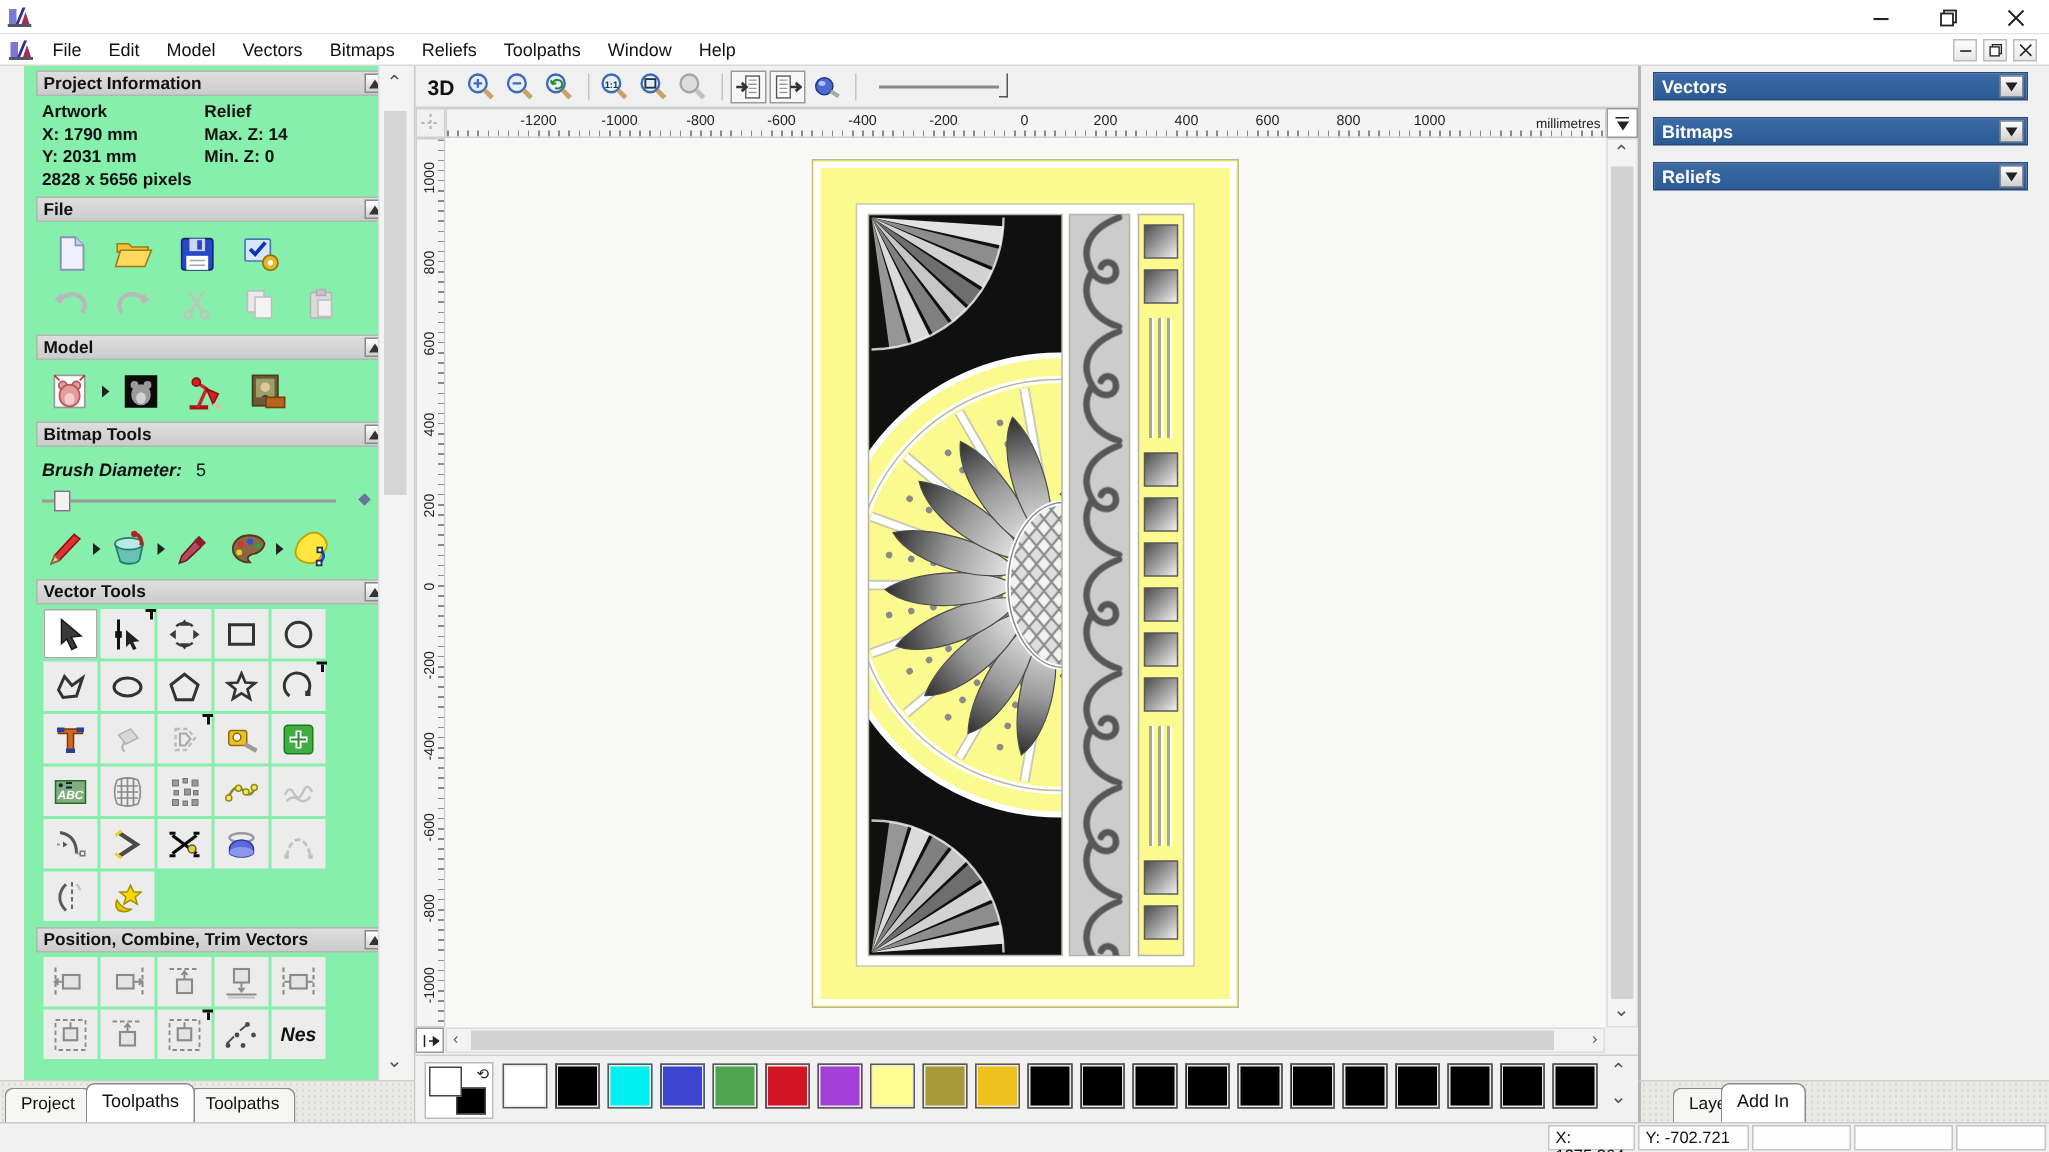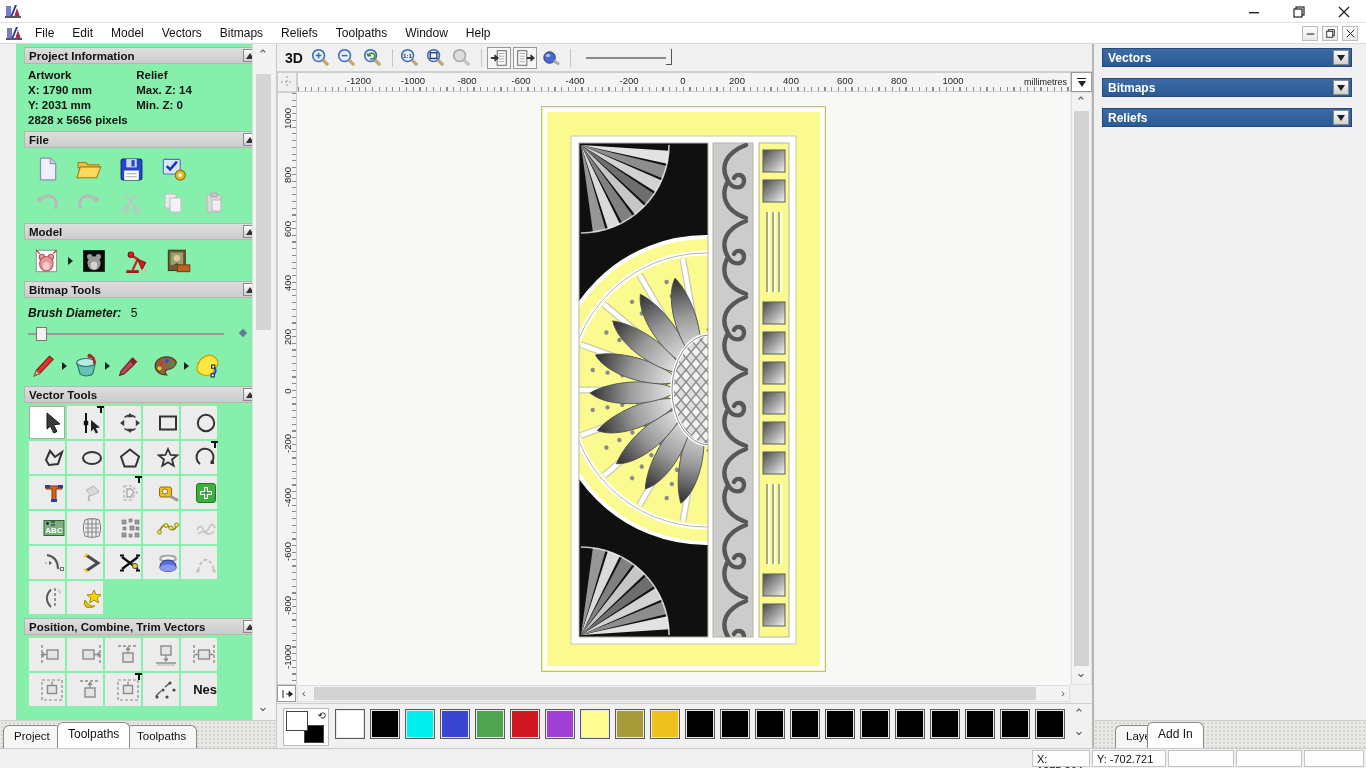--- a/index.html
+++ b/index.html
@@ -25,21 +25,21 @@
   .roll { position:absolute; right:2px; top:1px; width:14px; height:13px; border:1px solid #8a8a8a; background:linear-gradient(#ffffff,#cfcfcf); display:flex; align-items:center; justify-content:center; }
   .tri-up { width:0; height:0; border-left:4px solid transparent; border-right:4px solid transparent; border-bottom:6px solid #333; }
   .info { padding:2px 0 0 12px; font-size:11.5px; line-height:15px;font-weight:bold; }
   .info .col { display:inline-block; vertical-align:top; }
   .info b { font-size:11.5px; }
   .icorow { padding:4px 0 2px 14px; display:flex; align-items:center; }
   .ic { width:34px; height:30px; display:flex; align-items:center; justify-content:center; position:relative; margin-right:8px; }
   .ic svg { display:block; }
   .fly { width:0; height:0; border-top:4px solid transparent; border-bottom:4px solid transparent; border-left:5px solid #222; margin:0 4px 0 -4px; }
   .grid5 { display:grid; grid-template-columns:repeat(5,38px); grid-auto-rows:35px; padding-left:12px; }
-  .cell { width:36px; height:33px; background:#ececec; margin:1px; display:flex; align-items:center; justify-content:flex-end; position:relative; }
+  .cell { width:36px; height:33px; background:#ececec; margin:1px; display:flex; align-items:center; justify-content:center; position:relative;font-style:italic; }
   .cell.active { background:#ffffff; border:1px solid #aaa; box-shadow:1px 1px 0 #fff inset; }
   .pin { position:absolute; top:0; right:-1px; font-size:0; }
   .pin::before { content:""; display:block; width:7px; height:2px; background:#111; }
   .pin::after { content:""; display:block; width:2px; height:5px; background:#111; margin-left:2.5px; }
   
   .brushrow { padding:6px 0 0 12px; font-size:12px; }
   .brushrow .lbl { font-style:italic; font-weight:bold; }
   .slider { position:relative; margin:7px 0 2px 12px; width:196px; height:14px; }
   .slider .track { position:absolute; left:0; right:0; top:6px; height:2px; background:#999; }
   .slider .handle { position:absolute; left:8px; top:0; width:11px; height:14px; background:#f2f2f2; border:1px solid #777; }

